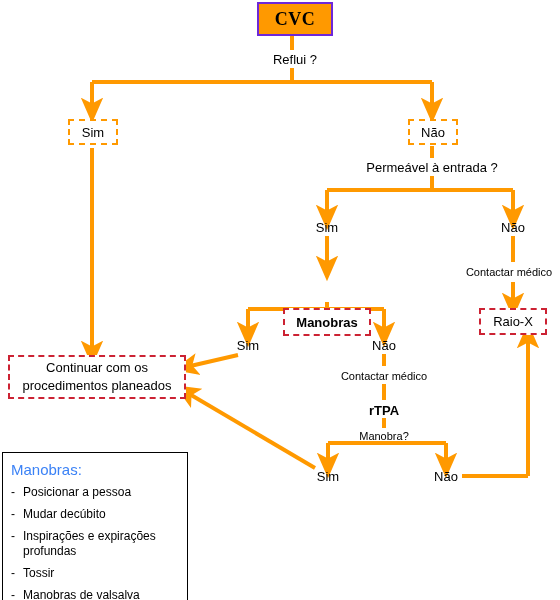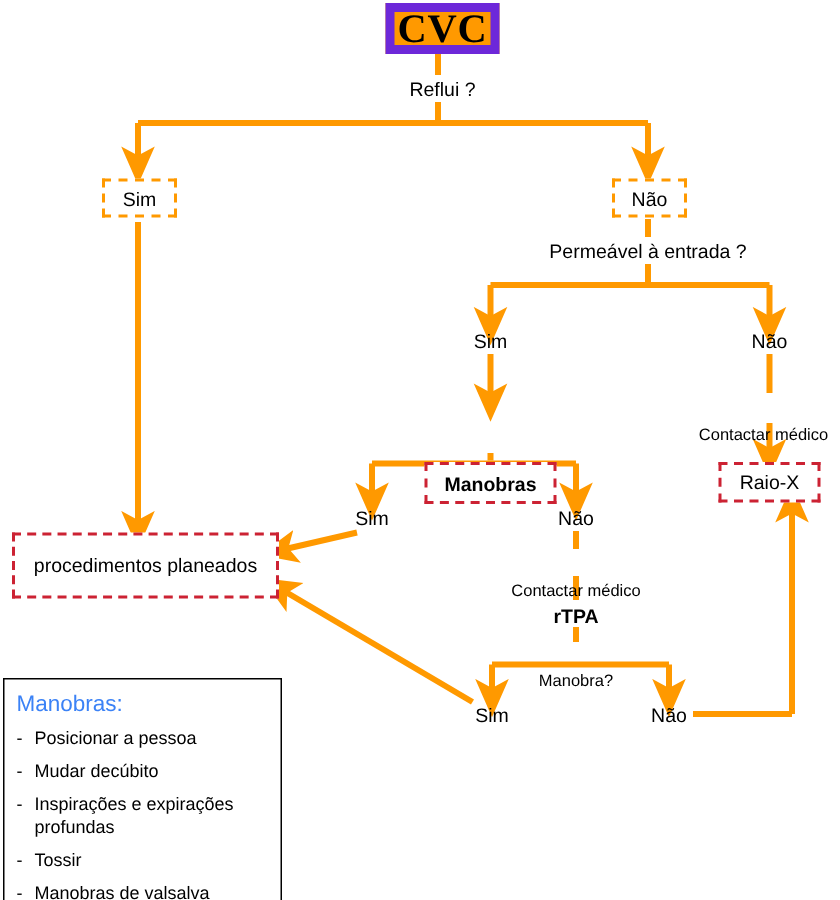--- a/index.html
+++ b/index.html
@@ -31,24 +31,24 @@
     align-items: center;
     justify-content: center;
     text-align: center;
     color: #000000;
     white-space: nowrap;
     z-index: 3;
   }
   
   .node-root {
     background: #FF9900;
-    border: 6px solid #6d28d9;
+    border: 2px solid #6d28d9;
     font-family: "Liberation Serif", serif;
     font-weight: bold;
-    font-size: 27px;
+    font-size: 18px;
     letter-spacing: 0.5px;
   }
   
   .node-dash-orange {
     background: #ffffff;
     border: 2px dashed #FF9900;
     font-size: 13px;
   }
   
   .node-dash-red {
@@ -61,21 +61,20 @@
     font-size: 13px;
   }
   
   .node-plain {
     background: transparent;
     border: none;
     font-size: 13px;
   }
   .node-plain.small {
     font-size: 11px;
-    margin-top: 18px;
   }
   .node-plain.bold {
     font-weight: bold;
     font-size: 13px;
   }
   .node-multiline {
     white-space: normal;
     line-height: 1.35;
   }
   
@@ -243,20 +242,21 @@
 
   <div class="node node-plain" style="left:304px; top:467px; width:48px; height:18px;">
     <span>Sim</span>
   </div>
 
   <div class="node node-plain" style="left:422px; top:467px; width:48px; height:18px;">
     <span>Não</span>
   </div>
 
   <div class="node node-dash-red node-multiline" style="left:8px; top:355px; width:178px; height:44px; flex-direction:column;">
+    <span>Continuar com os</span>
     <span>procedimentos planeados</span>
   </div>
 
   <div id="legend">
     <div class="legend-title">Manobras:</div>
     <ul>
       <li>
         <span class="dash">-</span>
         <span>Posicionar a pessoa</span>
       </li>

